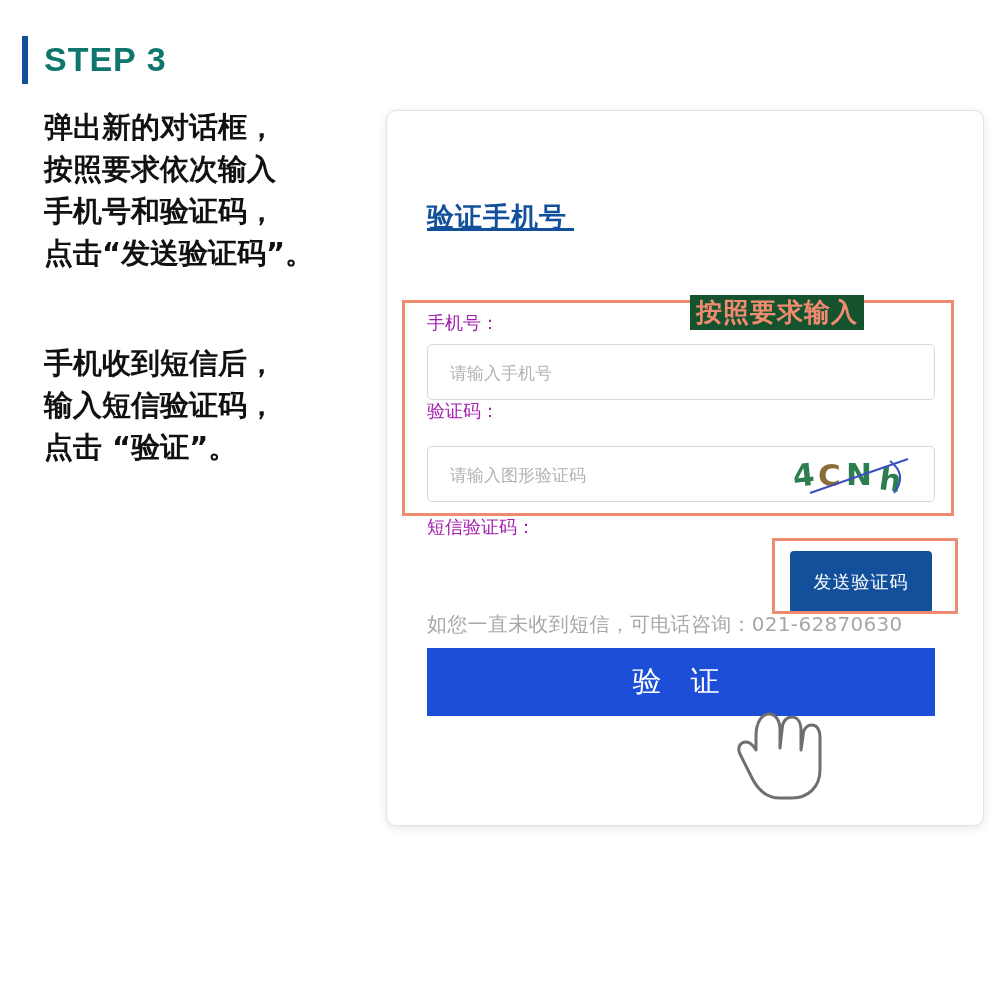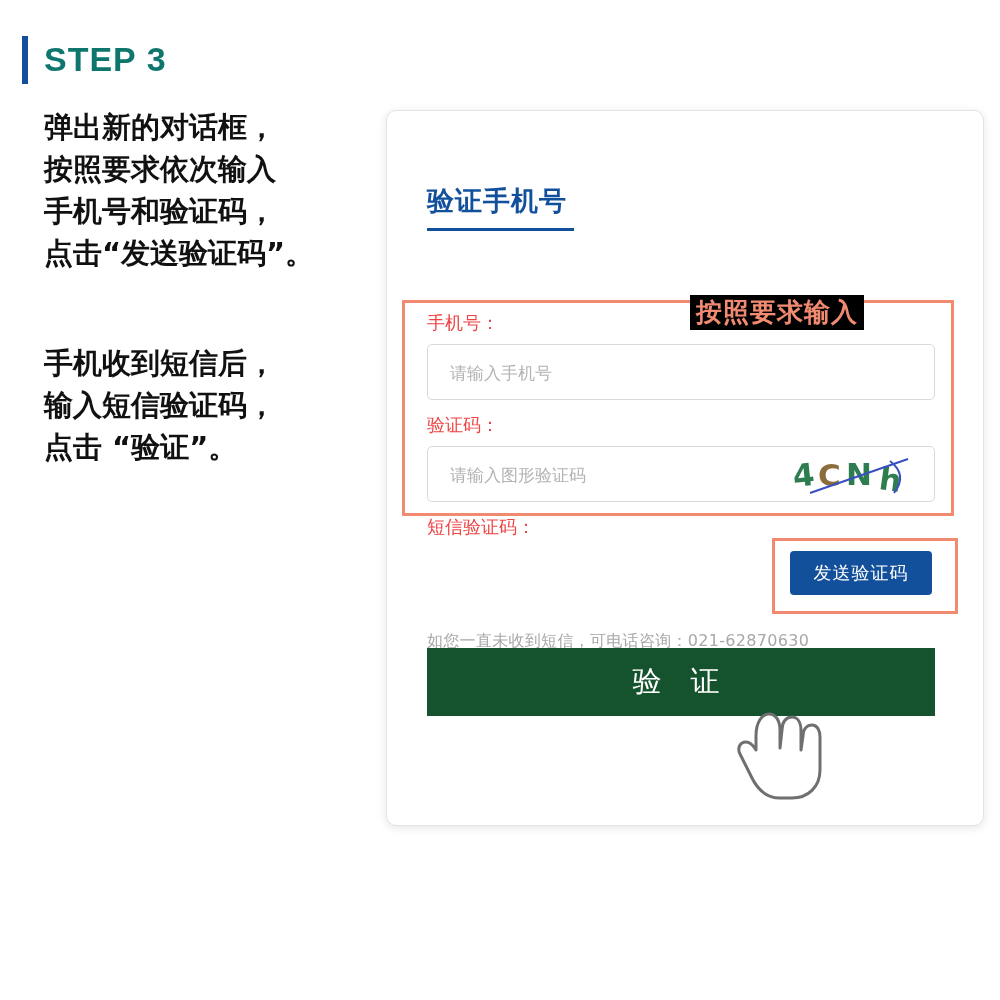--- a/index.html
+++ b/index.html
@@ -62,21 +62,21 @@
     width: 596px;
     height: 714px;
     background: #ffffff;
     border: 1px solid #e3e3e3;
     border-radius: 10px;
     box-shadow: 0 2px 10px rgba(0,0,0,0.10);
   }
   .dialog-title {
     position: absolute;
     left: 40px;
-    top: 72px;
+    top: 88px;
     font-size: 27px;
     font-weight: bold;
     color: #13509c;
     letter-spacing: 1px;
     font-family: "DejaVu Sans", "Liberation Sans", sans-serif;
   }
   .title-underline {
     position: absolute;
     left: 40px;
     top: 117px;
@@ -91,25 +91,25 @@
     font-size: 14px;
     color: #9a9a9a;
     letter-spacing: 0.4px;
     font-family: "DejaVu Sans", "Liberation Sans", sans-serif;
   }
 
   .field-label {
     position: absolute;
     left: 40px;
     font-size: 18px;
-    color: #ef4444;
+    color: #a21caf;
     font-family: "DejaVu Sans", "Liberation Sans", sans-serif;
   }
   .lbl-phone { top: 200px; }
-  .lbl-captcha { top: 302px; }
+  .lbl-captcha { top: 288px; }
   .lbl-sms { top: 404px; }
 
   .input-box {
     position: absolute;
     left: 40px;
     width: 508px;
     height: 56px;
     box-sizing: border-box;
     border: 1px solid #d8d8d8;
     border-radius: 5px;
@@ -135,49 +135,48 @@
     width: 130px;
     height: 44px;
   }
 
   
   .send-btn {
     position: absolute;
     left: 403px;
     top: 440px;
     width: 142px;
-    height: 44px;
+    height: 62px;
     background: #13509c;
     border: none;
     border-radius: 4px;
     color: #ffffff;
     font-size: 18px;
     letter-spacing: 1px;
     cursor: pointer;
     font-family: "DejaVu Sans", "Liberation Sans", sans-serif;
   }
 
   .hint {
     position: absolute;
     left: 40px;
     top: 500px;
-    font-size: 16px;
+    font-size: 20px;
     color: #a8a8a8;
     letter-spacing: 0.3px;
     font-family: "DejaVu Sans", "Liberation Sans", sans-serif;
-    margin-top: 20px;
   }
 
   .submit-btn {
     position: absolute;
     left: 40px;
     top: 537px;
     width: 508px;
     height: 68px;
-    background: #14532d;
+    background: #1d4ed8;
     border: none;
     color: #ffffff;
     font-size: 29px;
     letter-spacing: 10px;
     cursor: pointer;
     font-family: "DejaVu Sans", "Liberation Sans", sans-serif;
     text-align: center;
   }
 
   
@@ -199,21 +198,21 @@
     width: 186px;
     height: 76px;
   }
   .anno-label {
     position: absolute;
     left: 690px;
     top: 295px;
     font-size: 26px;
     font-weight: bold;
     color: #f08a70;
-    background: #000000;
+    background: #14532d;
     padding: 0 6px;
     letter-spacing: 1px;
     font-family: "DejaVu Sans", "Liberation Sans", sans-serif;
     text-align: right;
   }
 
   
   .cursor {
     position: absolute;
     left: 736px;

